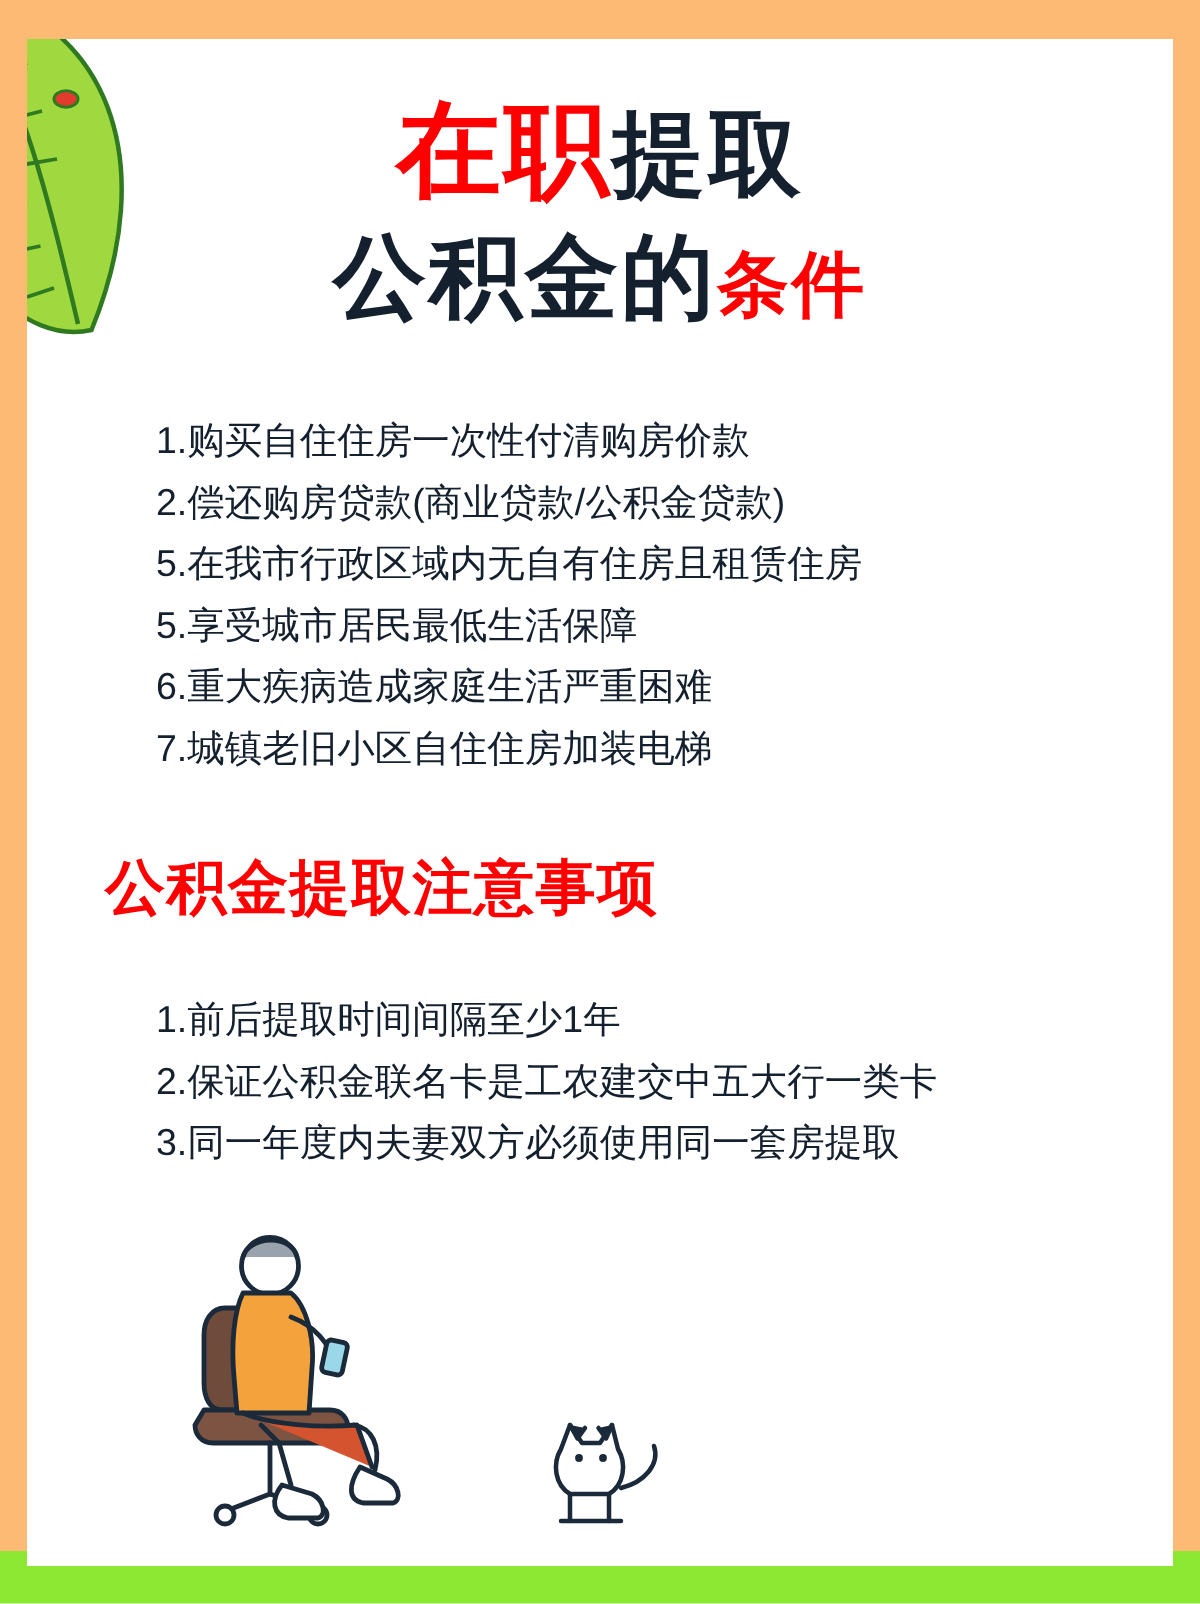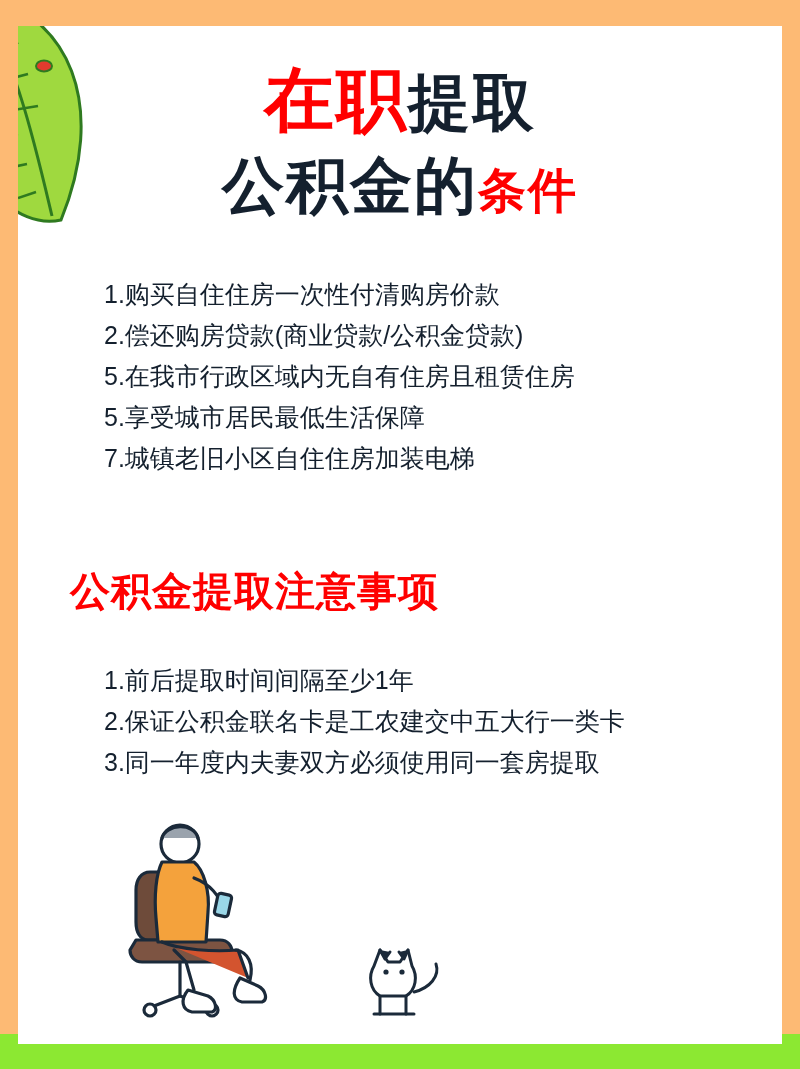--- a/index.html
+++ b/index.html
@@ -143,20 +143,21 @@
         <span class="dark">公积金的</span><span class="red">条件</span>
       </div>
     </div>
 
     <div class="list list-1">
       <ol>
         <li>1.购买自住住房一次性付清购房价款</li>
         <li>2.偿还购房贷款(商业贷款/公积金贷款)</li>
         <li>5.在我市行政区域内无自有住房且租赁住房</li>
         <li>5.享受城市居民最低生活保障</li>
+        <li>6.重大疾病造成家庭生活严重困难</li>
         <li>7.城镇老旧小区自住住房加装电梯</li>
       </ol>
     </div>
 
     <div class="section-title">公积金提取注意事项</div>
 
     <div class="list list-2">
       <ol>
         <li>1.前后提取时间间隔至少1年</li>
         <li>2.保证公积金联名卡是工农建交中五大行一类卡</li>

